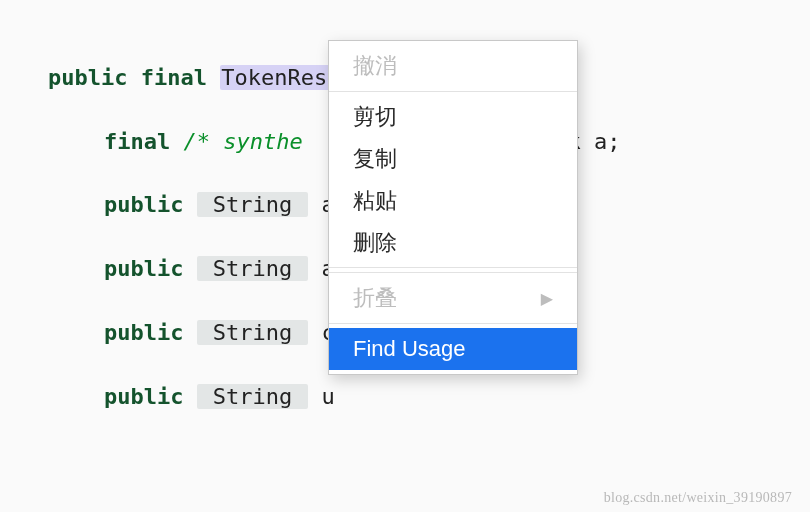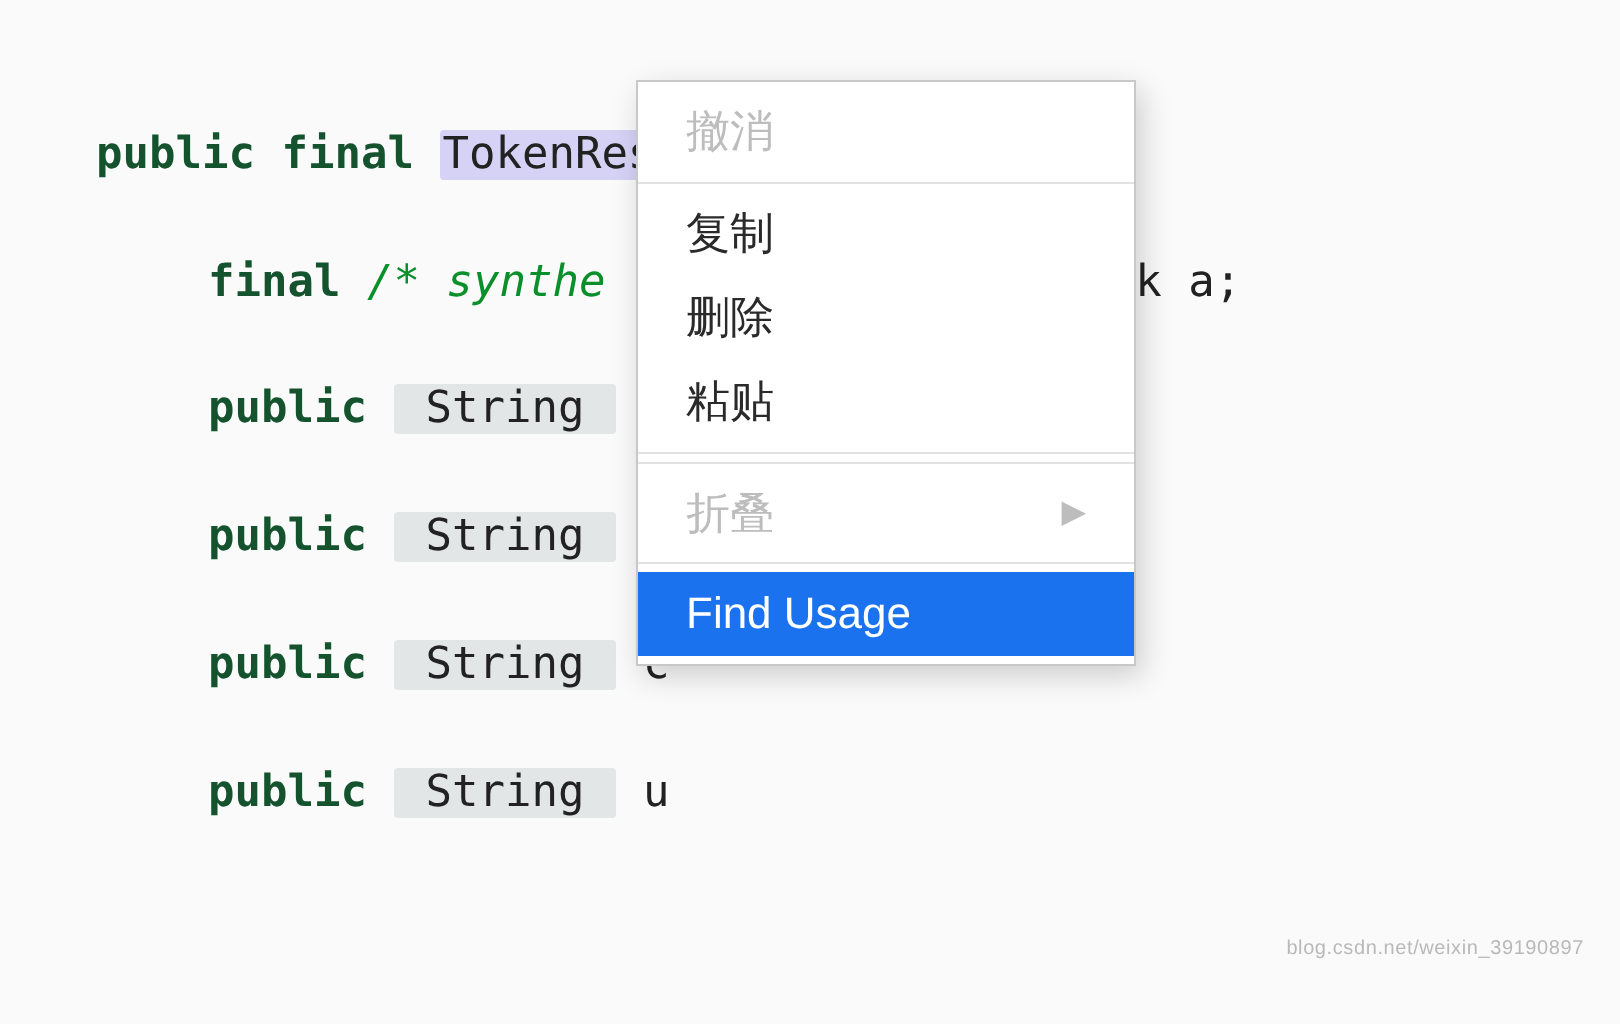--- a/index.html
+++ b/index.html
@@ -21,21 +21,21 @@
   .braceA { color: #a03b28; }
   .braceB { color: #0f1b9a; }
   .hl { background: #d6d2f5; border-radius: 2px; padding: 0 1px; }
   .type { background: #e3e6e6; border-radius: 2px; padding: 0 16px; }
   .line { display: block; }
   .ind1 { padding-left: 56px; }
 
   .menu {
     position: absolute;
     top: 40px;
-    left: 318px;
+    left: 328px;
     width: 250px;
     background: #fff;
     border: 1px solid #c8c8c8;
     box-shadow: 3px 5px 14px rgba(0,0,0,0.18);
     font-family: -apple-system, "Helvetica Neue", Arial, sans-serif;
     font-size: 22px;
     color: #2a2a2a;
     padding: 4px 0;
   }
   .mi {
@@ -46,23 +46,23 @@
     cursor: default;
   }
   .mi.disabled { color: #bdbdbd; }
   .sep { height: 1px; background: #e2e2e2; margin: 4px 0; }
   .mi.selected { background: #1b72ee; color: #ffffff; }
   .arrow { font-size: 16px; }
 
   .watermark {
     position: absolute;
     right: 18px;
-    bottom: 30px;
-    font-family: Liberation Sans, sans-serif;
-    font-size: 10px;
+    bottom: 4px;
+    font-family: Liberation Serif, serif;
+    font-size: 14px;
     color: rgba(120,120,120,0.5);
     letter-spacing: 0.3px;
   }
 </style>
 </head>
 <body>
 
 <div class="code">
 <span class="line"><span class="kw">public</span> <span class="kw">final</span> <span class="hl">TokenResult</span> <span class="braceA">{</span></span>
 <span class="line ind1"><span class="kw">final</span> <span class="cm">/* synthe</span>                  <span>Sdk a;</span></span>
@@ -80,27 +80,30 @@
 
 
 </div>
 
 <div class="menu">
   <div class="mi disabled">
       <span>撤消</span>
     </div>
   <div class="sep"></div>
   <div class="mi">
+      <span>剪切</span>
+    </div>
+  <div class="mi">
       <span>复制</span>
     </div>
   <div class="mi">
-      <span>删除</span>
+      <span>粘贴</span>
     </div>
   <div class="mi">
-      <span>粘贴</span>
+      <span>删除</span>
     </div>
   <div class="sep"></div>
   <div class="sep"></div>
   <div class="mi disabled">
     <span>折叠</span>
     <span class="arrow">▶</span>
   </div>
   <div class="sep"></div>
   <div class="mi selected">
       <span>Find Usage</span>

